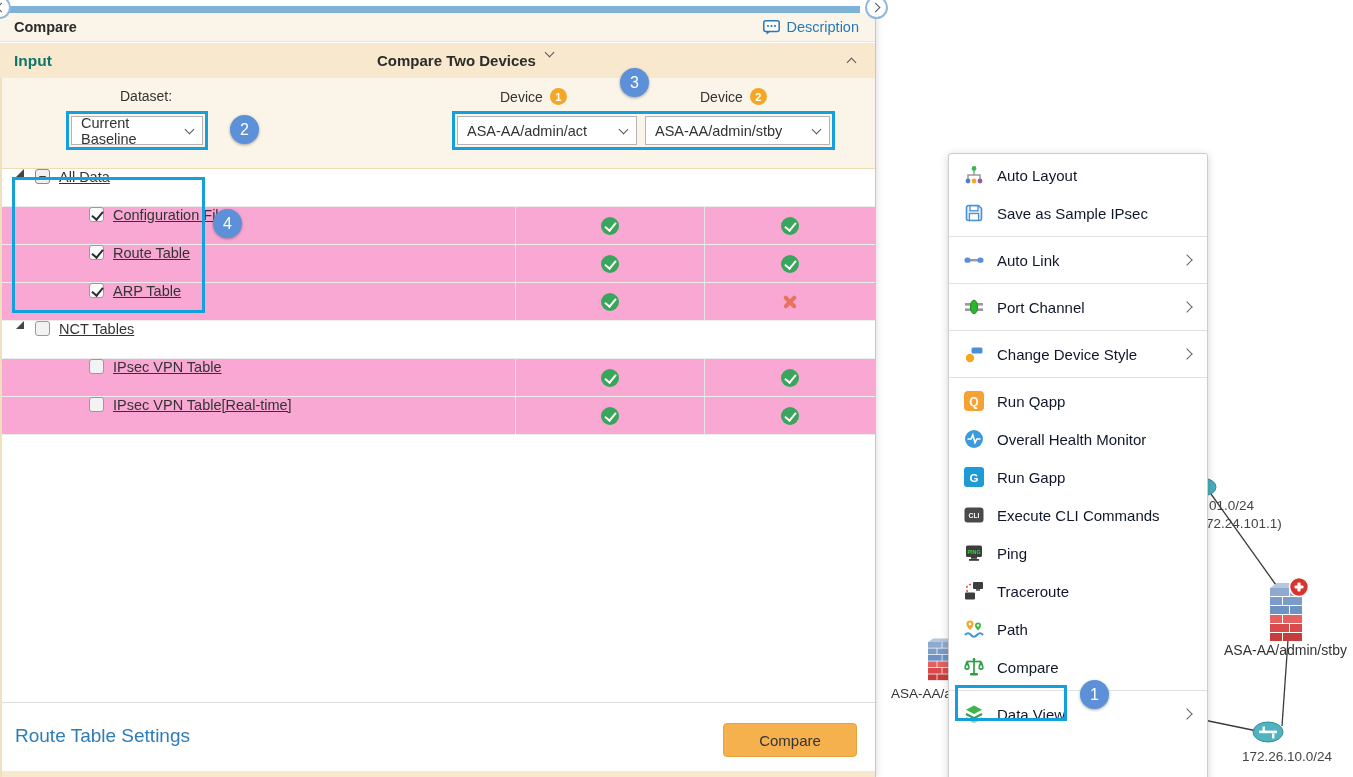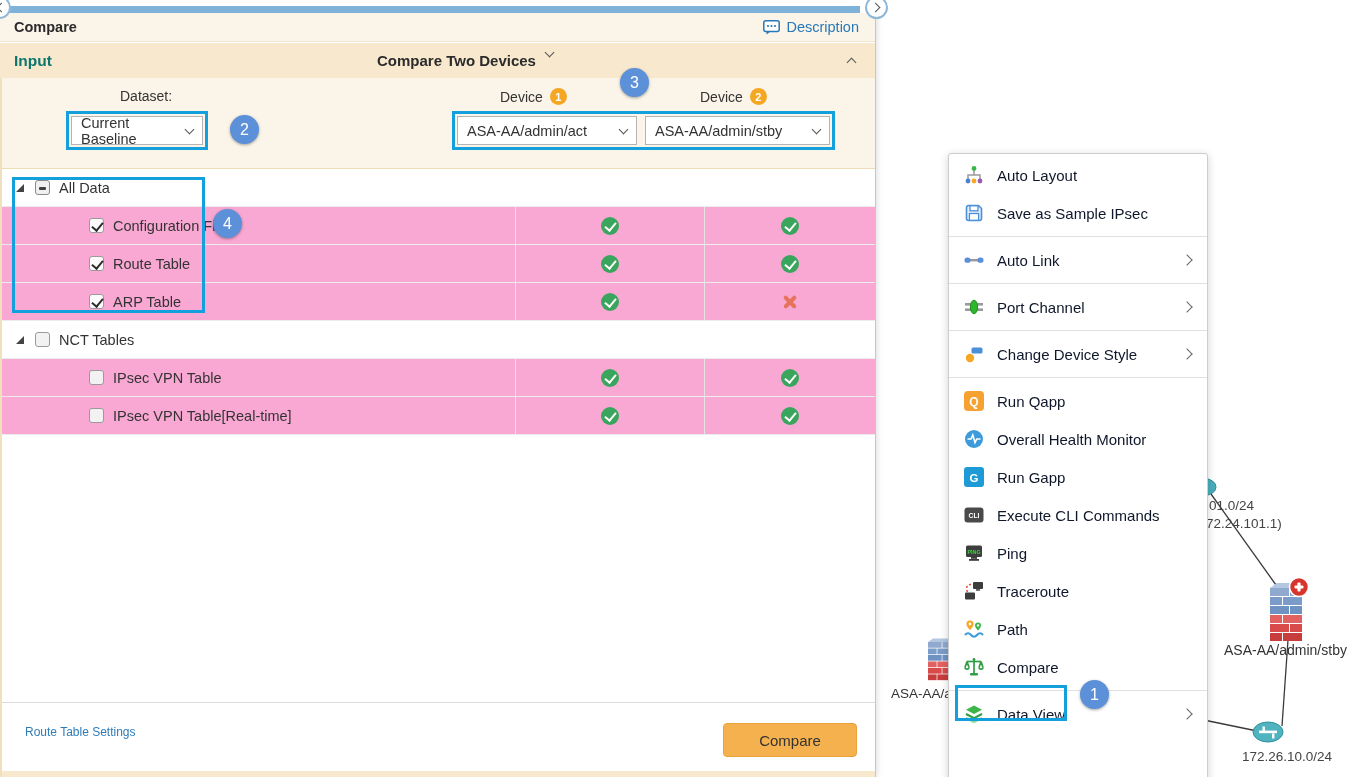--- a/index.html
+++ b/index.html
@@ -63,21 +63,21 @@
   .callout { position:absolute; width:29px; height:29px; border-radius:50%; background:#5c90d9;
              color:#fff; font-size:16px; display:flex; align-items:center; justify-content:center;
              box-shadow:0 1px 3px rgba(0,0,0,.35); z-index:40; }
 
   
   .tree-area { position:absolute; left:0; top:169px; right:0; }
   .trow { display:grid; grid-template-columns:478px 189px 1fr; height:38px; align-items:center;
           border-bottom:1px solid #ececec; font-size:14.5px; }
   .trow.item { background:#f9a8d4;padding-left:37px; }
   .trow.group { background:#fff; }
-  .trow .labelcell { display:flex; align-items:center; height:100%; }
+  .trow .labelcell { display:flex; height:100%;text-decoration:underline; }
   .trow.item .cell { border-left:1px solid #e4e4e4; height:100%; display:flex; align-items:center; justify-content:center; }
   .trow.group .cell { height:100%; }
   .tri { width:0; height:0; border-left:8px solid transparent; border-bottom:8px solid #444; margin-left:16px; }
   .cb { width:15px; height:15px; border:1px solid #9a9a9a; border-radius:3px; background:#fbfbfb;
         position:relative; flex:0 0 auto; cursor:pointer; }
   .trow.group .cb { margin-left:11px; }
   .trow.item .cb { margin-left:52px; }
   .cb.checked::after { content:""; position:absolute; left:4px; top:1px; width:5px; height:9px;
         border:solid #2b2b2b; border-width:0 2px 2px 0; transform:rotate(40deg); }
   .cb.indeterminate { background:#f0f0f0; border-color:#8a8a8a; }
@@ -92,21 +92,21 @@
         border:solid #fff; border-width:0 2px 2px 0; transform:rotate(40deg); }
   .status.fail::before,.status.fail::after { content:""; position:absolute; left:1px; top:7px;
         width:16px; height:3.8px; background:#e8735c; border-radius:2px; }
   .status.fail::before { transform:rotate(45deg); }
   .status.fail::after { transform:rotate(-45deg); }
 
   .tree-hl { position:absolute; left:12px; top:8px; width:193px; height:136px; z-index:15; pointer-events:none; }
 
   
   .footer { position:absolute; left:0; top:702px; right:0; height:69px; background:#fff; border-top:1px solid #dcdcdc; }
-  .settings-link { position:absolute; left:25px; top:22px; font-size:12px; color:#2e7cb8; cursor:pointer; }
+  .settings-link { position:absolute; left:15px; top:22px; font-size:19px; color:#2e7cb8; cursor:pointer; }
   .compare-btn { position:absolute; left:723px; top:20px; width:134px; height:34px; background:#f5b14d;
                  border:1px solid #e8a23c; border-radius:4px; font-size:15px; color:#333;
                  display:flex; align-items:center; justify-content:center; cursor:pointer; }
   .bottom-strip { position:absolute; left:0; top:771px; right:0; height:6px; background:#f8e9ce; }
 
   
   .context-menu { position:absolute; left:948px; top:153px; width:260px; height:660px; background:#fff;
                   border:1px solid #cdcdcd; border-radius:3px 3px 0 0; box-shadow:0 2px 8px rgba(0,0,0,.18);
                   z-index:8; padding-top:2px; }
   .menu-item { position:relative; height:38px; display:flex; align-items:center; padding:0 14px; gap:13px;

